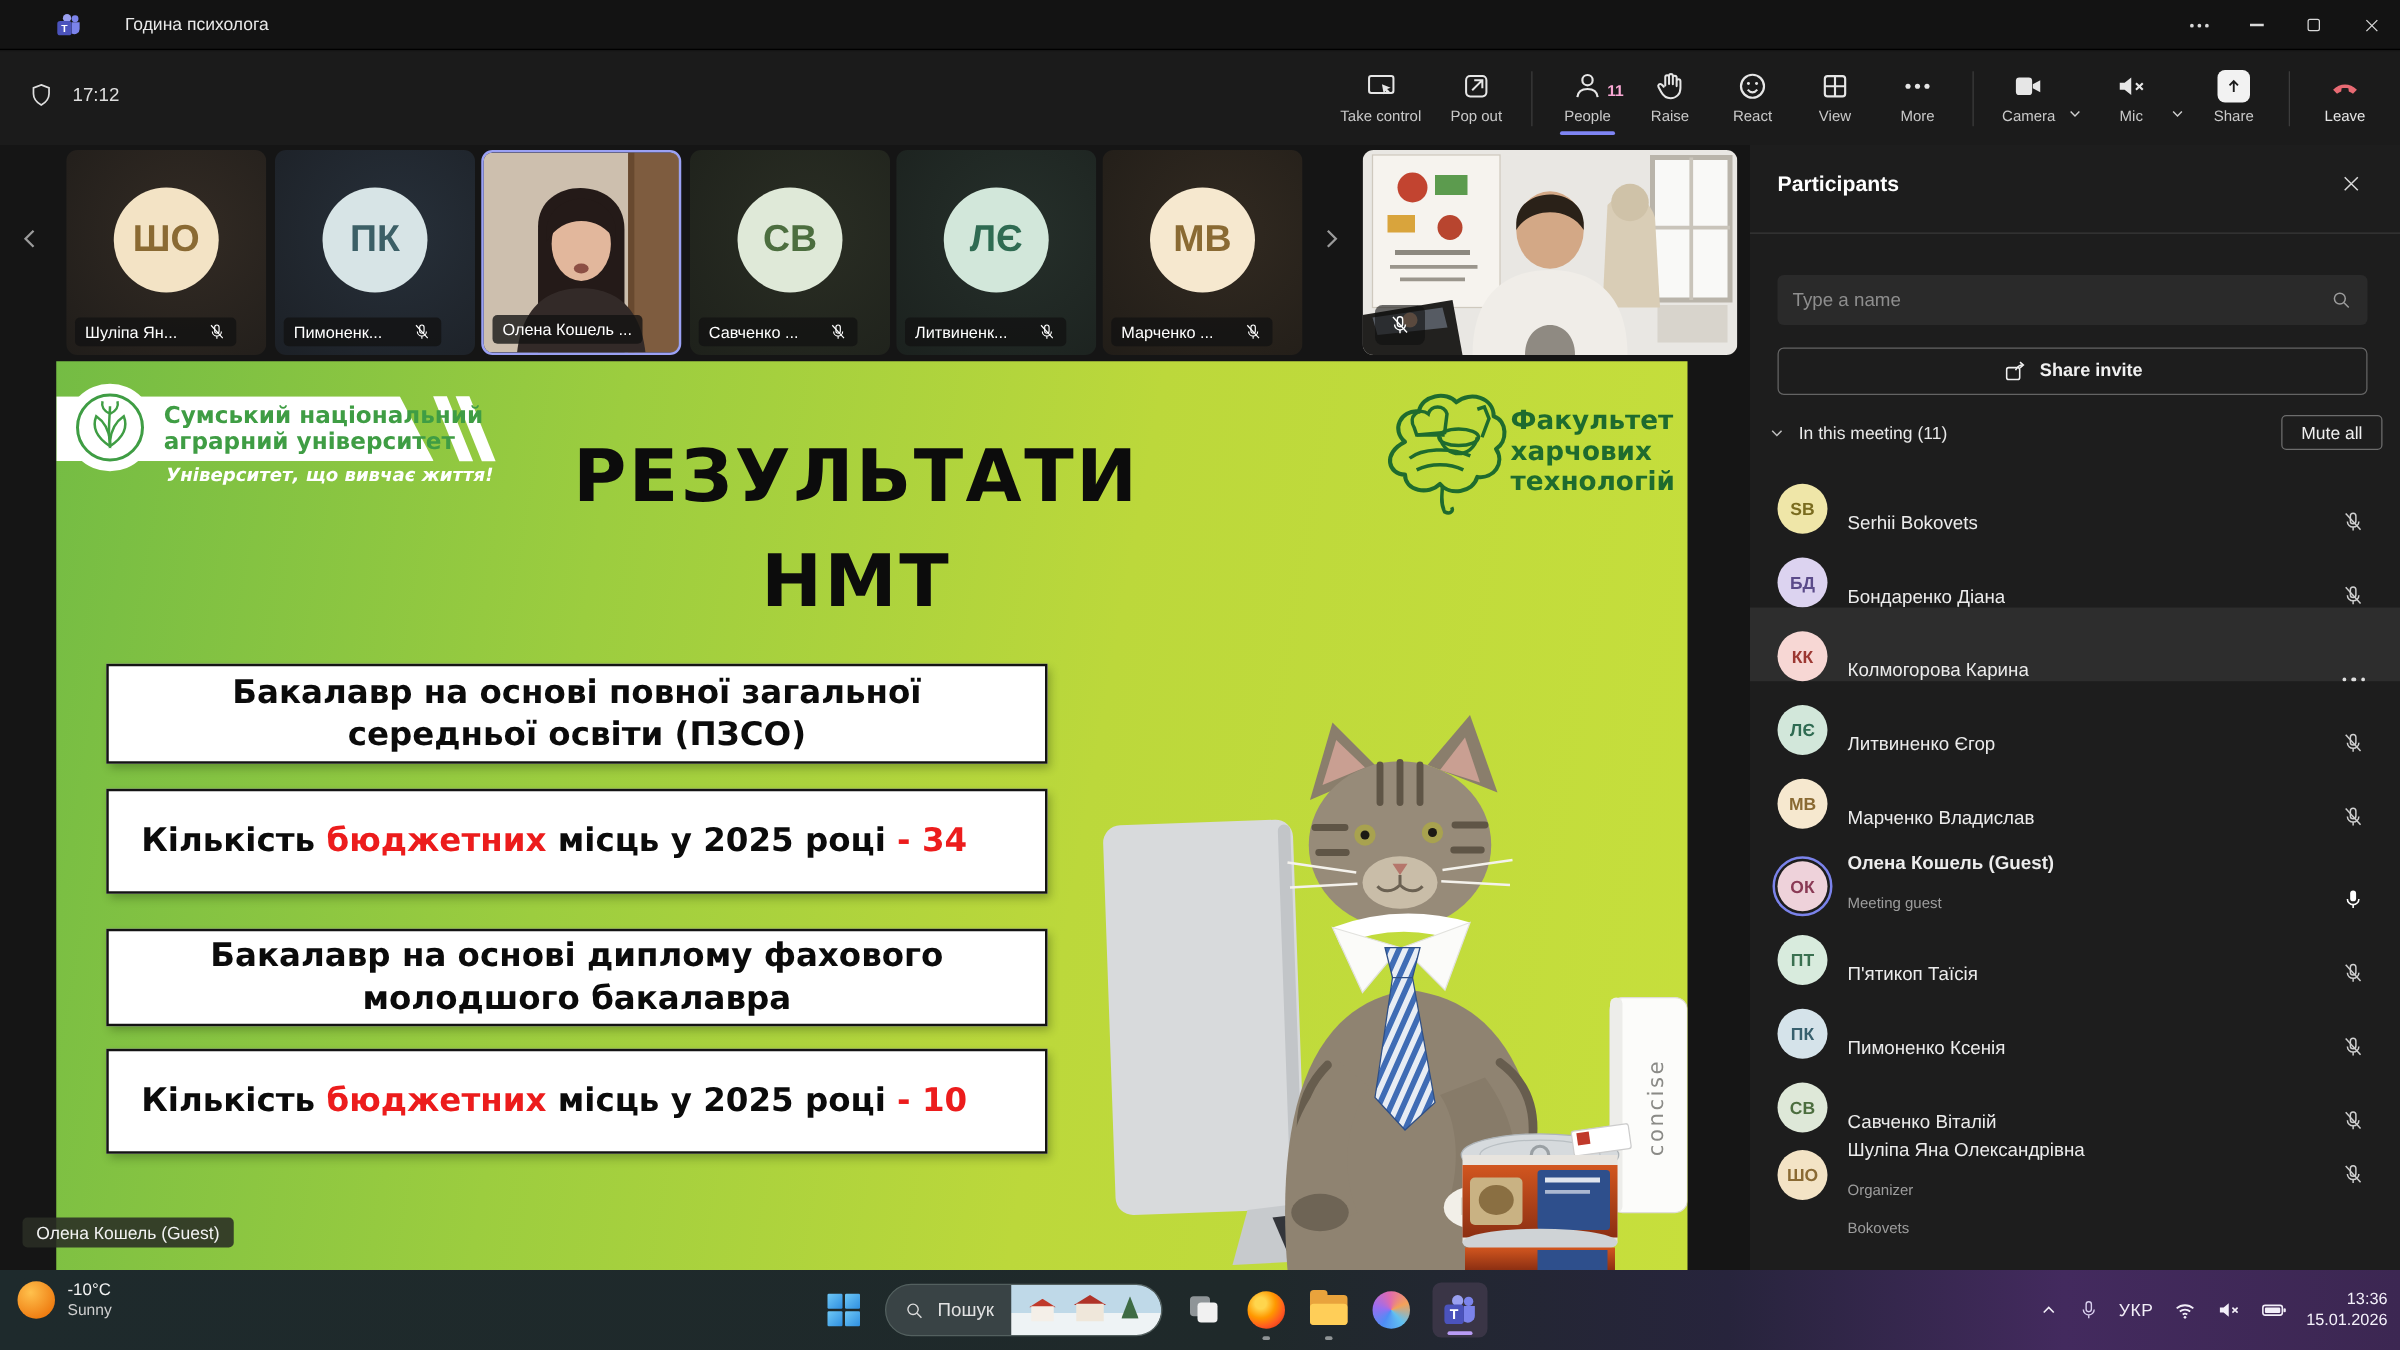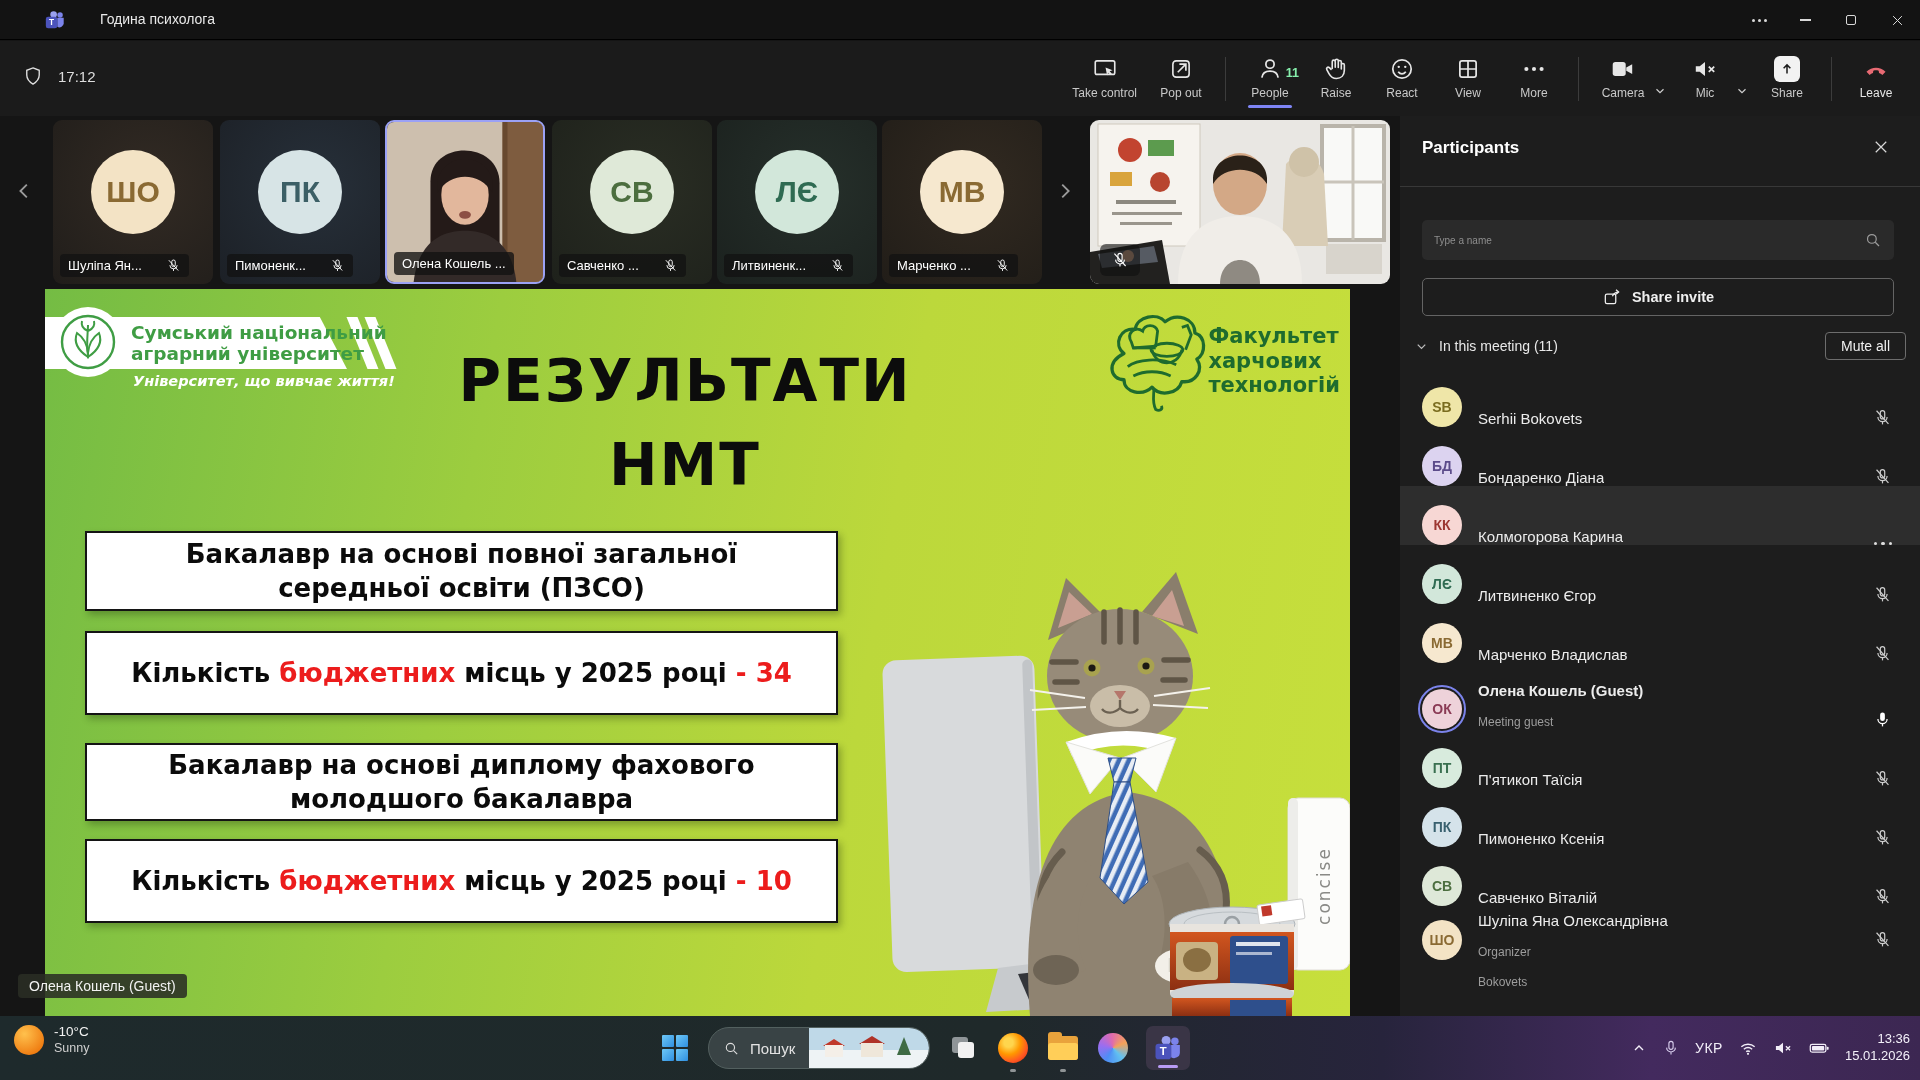--- a/index.html
+++ b/index.html
@@ -21,21 +21,21 @@
 
   
   .toolbar { position:absolute; left:0; top:41px; width:1920px; height:75px; background:#1b1b1b; }
   .timer { position:absolute; left:22px; top:24px; display:flex; align-items:center; gap:14px; color:#dedede; font-size:15px; }
   .tb-actions { position:absolute; right:16px; top:0; height:75px; display:flex; align-items:center; gap:10px; }
   .act { display:flex; flex-direction:column; align-items:center; gap:4px; color:#e6e6e6;
          min-width:56px; padding:6px 6px 8px; position:relative; }
   .act .lbl { font-size:12px; color:#c9c9c9; white-space:nowrap; }
   .act.people::after { content:""; position:absolute; bottom:0; left:50%; transform:translateX(-50%);
          width:44px; height:3px; border-radius:2px; background:#7f85f5; }
-  .cnt { font-size:12.5px; font-weight:bold; color:#86efac; position:absolute; top:10px; right:-2px; }
+  .cnt { font-size:12.5px; font-weight:bold; color:#f9a8d4; position:absolute; top:10px; right:-2px; }
   .divv { width:1px; height:44px; background:#3c3c3c; margin:0 6px; }
   .chev-sm { margin-left:2px; align-self:flex-end; margin-bottom:10px; color:#cfcfcf; }
   .sharebox { width:26px; height:26px; background:#f2f2f2; border-radius:6px; display:flex; align-items:center; justify-content:center; color:#1b1b1b; }
   .leave .lbl { color:#e6e6e6; }
   .camwrap { display:flex; align-items:center; }
 
   
   .filmstrip { position:absolute; left:0; top:116px; width:1400px; height:172px; background:#151515; }
   .strip-chev { position:absolute; top:64px; color:#9b9b9b; }
   .tile { position:absolute; top:4px; width:160px; height:164px; border-radius:9px; overflow:hidden; }
@@ -67,38 +67,38 @@
   .uni-text { position:absolute; left:86px; top:12px; color:#3f9d44; font-weight:bold; font-size:18.5px; line-height:1.12; }
   .uni-slogan { position:absolute; left:88px; top:62px; color:#fff; font-weight:bold; font-style:italic; font-size:14.5px; }
   .uni-emblem { position:absolute; left:8px; top:-4px; width:70px; height:70px; background:#fff; border-radius:50%;
                 display:flex; align-items:center; justify-content:center; }
   .fac { position:absolute; right:10px; top:16px; display:flex; align-items:center; gap:0; }
   .fac-text { color:#1e6b2e; font-weight:bold; font-size:21px; line-height:1.18; }
   .stitle { position:absolute; left:190px; top:58px; width:900px; text-align:center; color:#0c0c0c; font-weight:800; }
   .stitle .l1 { font-size:58px; letter-spacing:2px; }
   .stitle .l2 { font-size:58px; letter-spacing:2px; margin-top:16px; }
   .sbox { position:absolute; left:40px; width:753px; background:#fff; border:2px solid #141414;
-          display:flex; align-items:center; justify-content:center; text-align:center;
+          display:flex; align-items:center; justify-content:flex-start; text-align:center;
           font-weight:bold; font-size:26px; color:#0b0b0b; line-height:1.32; padding:6px 26px;
           box-shadow:3px 4px 7px rgba(20,35,5,.3); }
   .sbox .rd { color:#ec1c1c; }
   .b1 { top:242px; height:80px; } .b2 { top:342px; height:84px; }
   .b3 { top:454px; height:78px; } .b4 { top:550px; height:84px; }
   .catart { position:absolute; right:0; bottom:0; width:470px; height:466px; }
   .nametag { position:absolute; left:18px; top:686px; background:rgba(42,46,36,.88); border-radius:4px;
              color:#f2f2f2; font-size:14px; padding:4px 11px; }
 
   
   .panel { position:absolute; left:1400px; top:116px; width:520px; height:900px; background:#1d1d1d; overflow:hidden; }
   .p-head { position:absolute; left:22px; top:22px; font-size:17px; font-weight:bold; color:#fff; }
   .p-close { position:absolute; right:30px; top:22px; color:#d9d9d9; }
   .p-div { position:absolute; left:0; top:70px; width:520px; height:1px; background:#383838; }
   .p-search { position:absolute; left:22px; top:104px; width:472px; height:40px; background:#2a2a2a;
               border-radius:5px; display:flex; align-items:center; padding:0 12px; }
-  .p-search input { flex:1; background:transparent; border:none; outline:none; color:#e6e6e6; font-size:10px; }
+  .p-search input { flex:1; background:transparent; border:none; outline:none; color:#e6e6e6; font-size:15px; }
   .p-search input::placeholder { color:#8e8e8e; }
   .p-search .sic { color:#9c9c9c; }
   .p-invite { position:absolute; left:22px; top:162px; width:472px; height:38px; background:transparent;
               border:1px solid #646464; border-radius:5px; color:#f0f0f0; font-size:14.5px; font-weight:bold;
               display:flex; align-items:center; justify-content:center; gap:10px; }
   .p-section { position:absolute; left:14px; top:214px; width:492px; height:32px; display:flex; align-items:center; }
   .p-section .chev { color:#bdbdbd; margin-right:10px; }
   .p-section .txt { font-size:14px; color:#e8e8e8; }
   .muteall { margin-left:auto; border:1px solid #6d6d6d; border-radius:4px; background:transparent;
              color:#efefef; font-size:14px; padding:5px 15px; }

